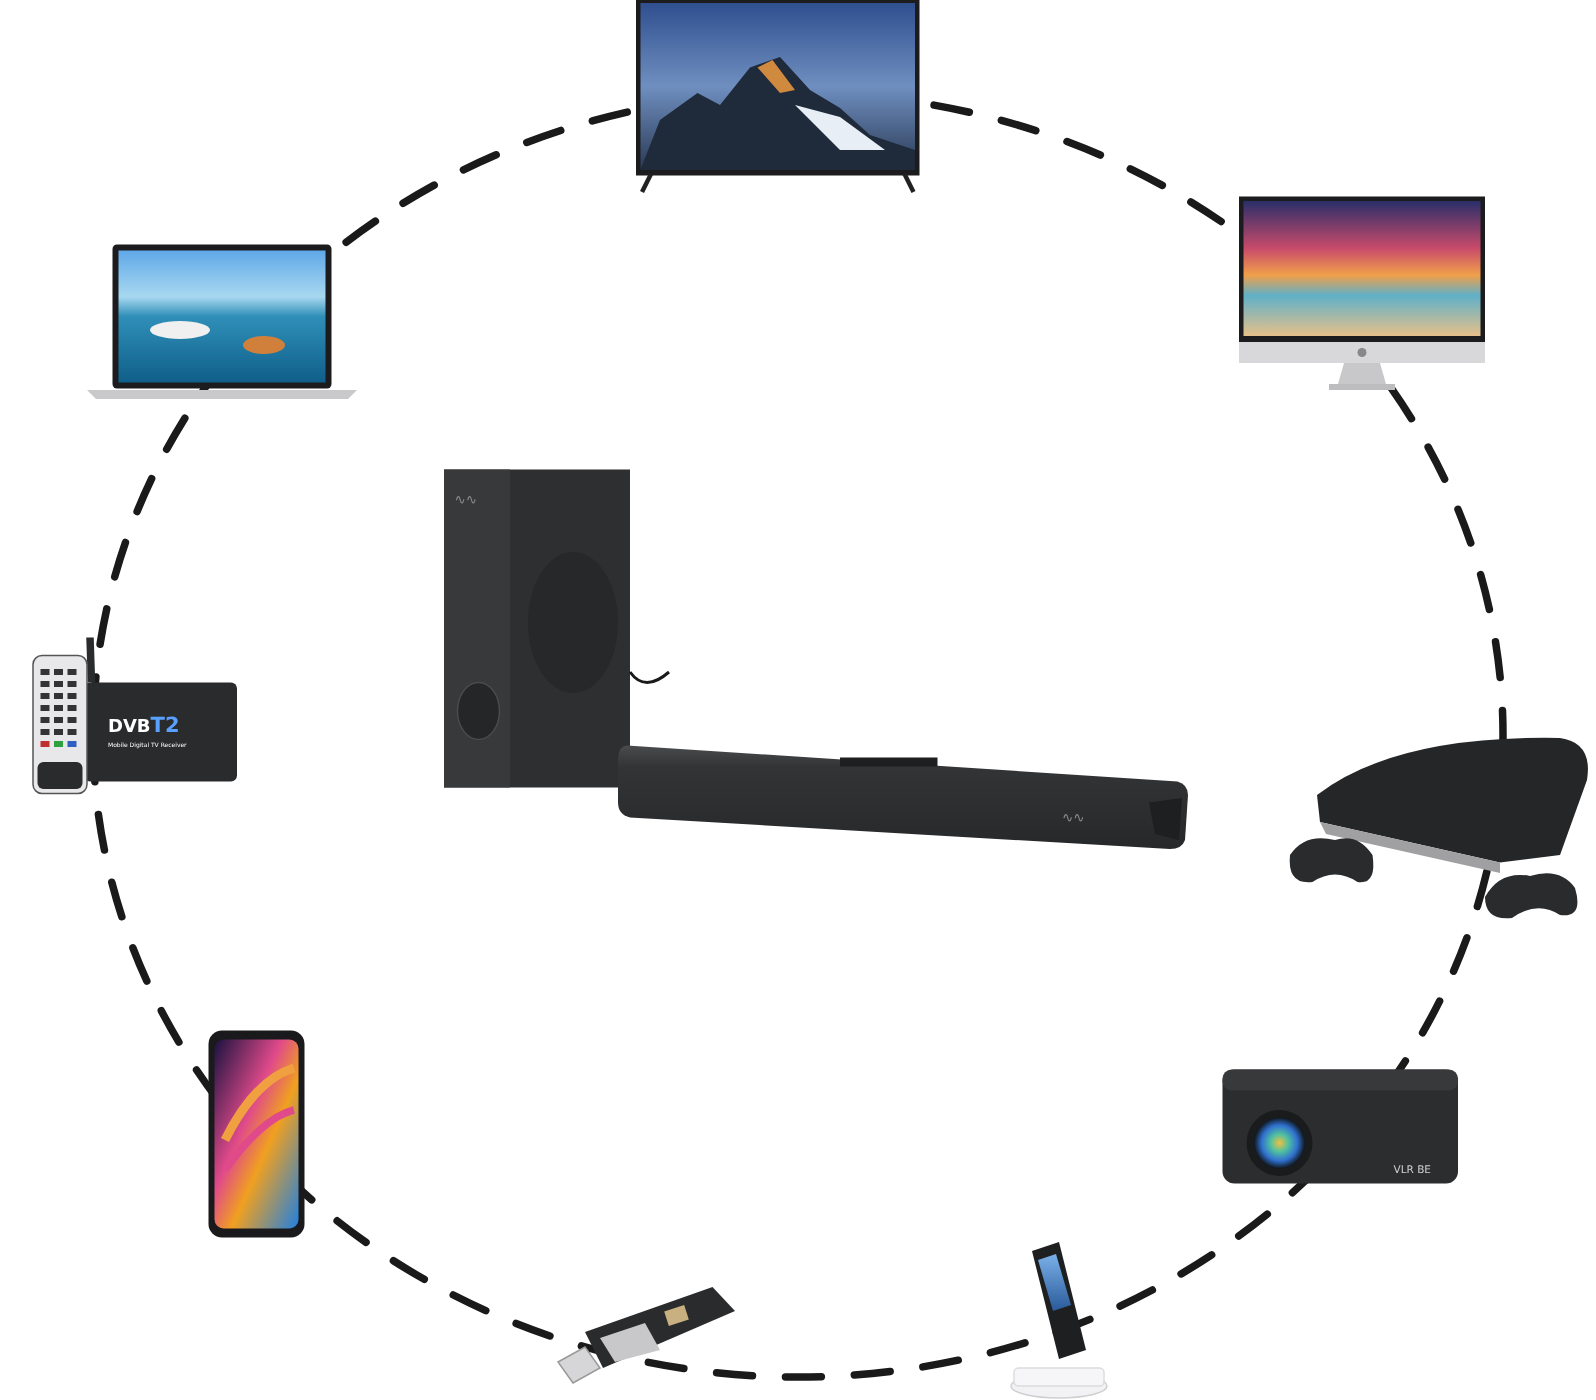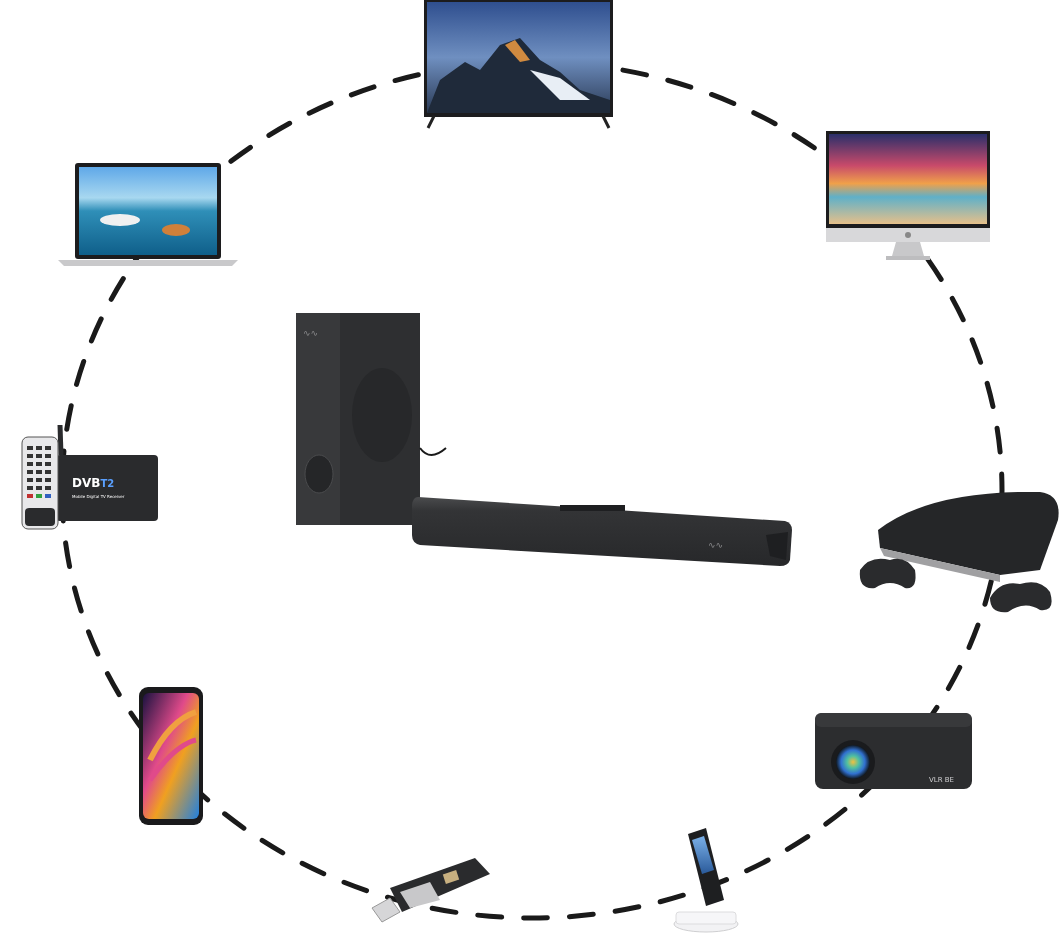--- a/index.html
+++ b/index.html
@@ -161,21 +161,21 @@
     <g>
       <rect x="139" y="687" width="64" height="138" rx="9" fill="#1a1a1c"></rect>
       <rect x="143" y="693" width="56" height="126" rx="6" fill="url(#phoneScreen)"></rect>
       <path d="M150 760 Q170 720 196 712" stroke="#f0a040" stroke-width="6" fill="none"></path>
       <path d="M150 780 Q175 745 196 740" stroke="#e04a8a" stroke-width="5" fill="none"></path>
     </g>
   </svg>
 
   
   <div class="dvb-text" style="left:72px; top:476px; font-size:12px;">
-    <span>DVB</span><span style="font-size:10px;color:#5aa0ff;">T2</span>
+    <span>DVB</span><span style="font-size:14px;color:#5aa0ff;">T2</span>
   </div>
   <div class="dvb-text" style="left:72px; top:494px; font-size:4px; font-weight:normal;">Mobile Digital TV Receiver</div>
 
   
   
   
   
   
   
   

